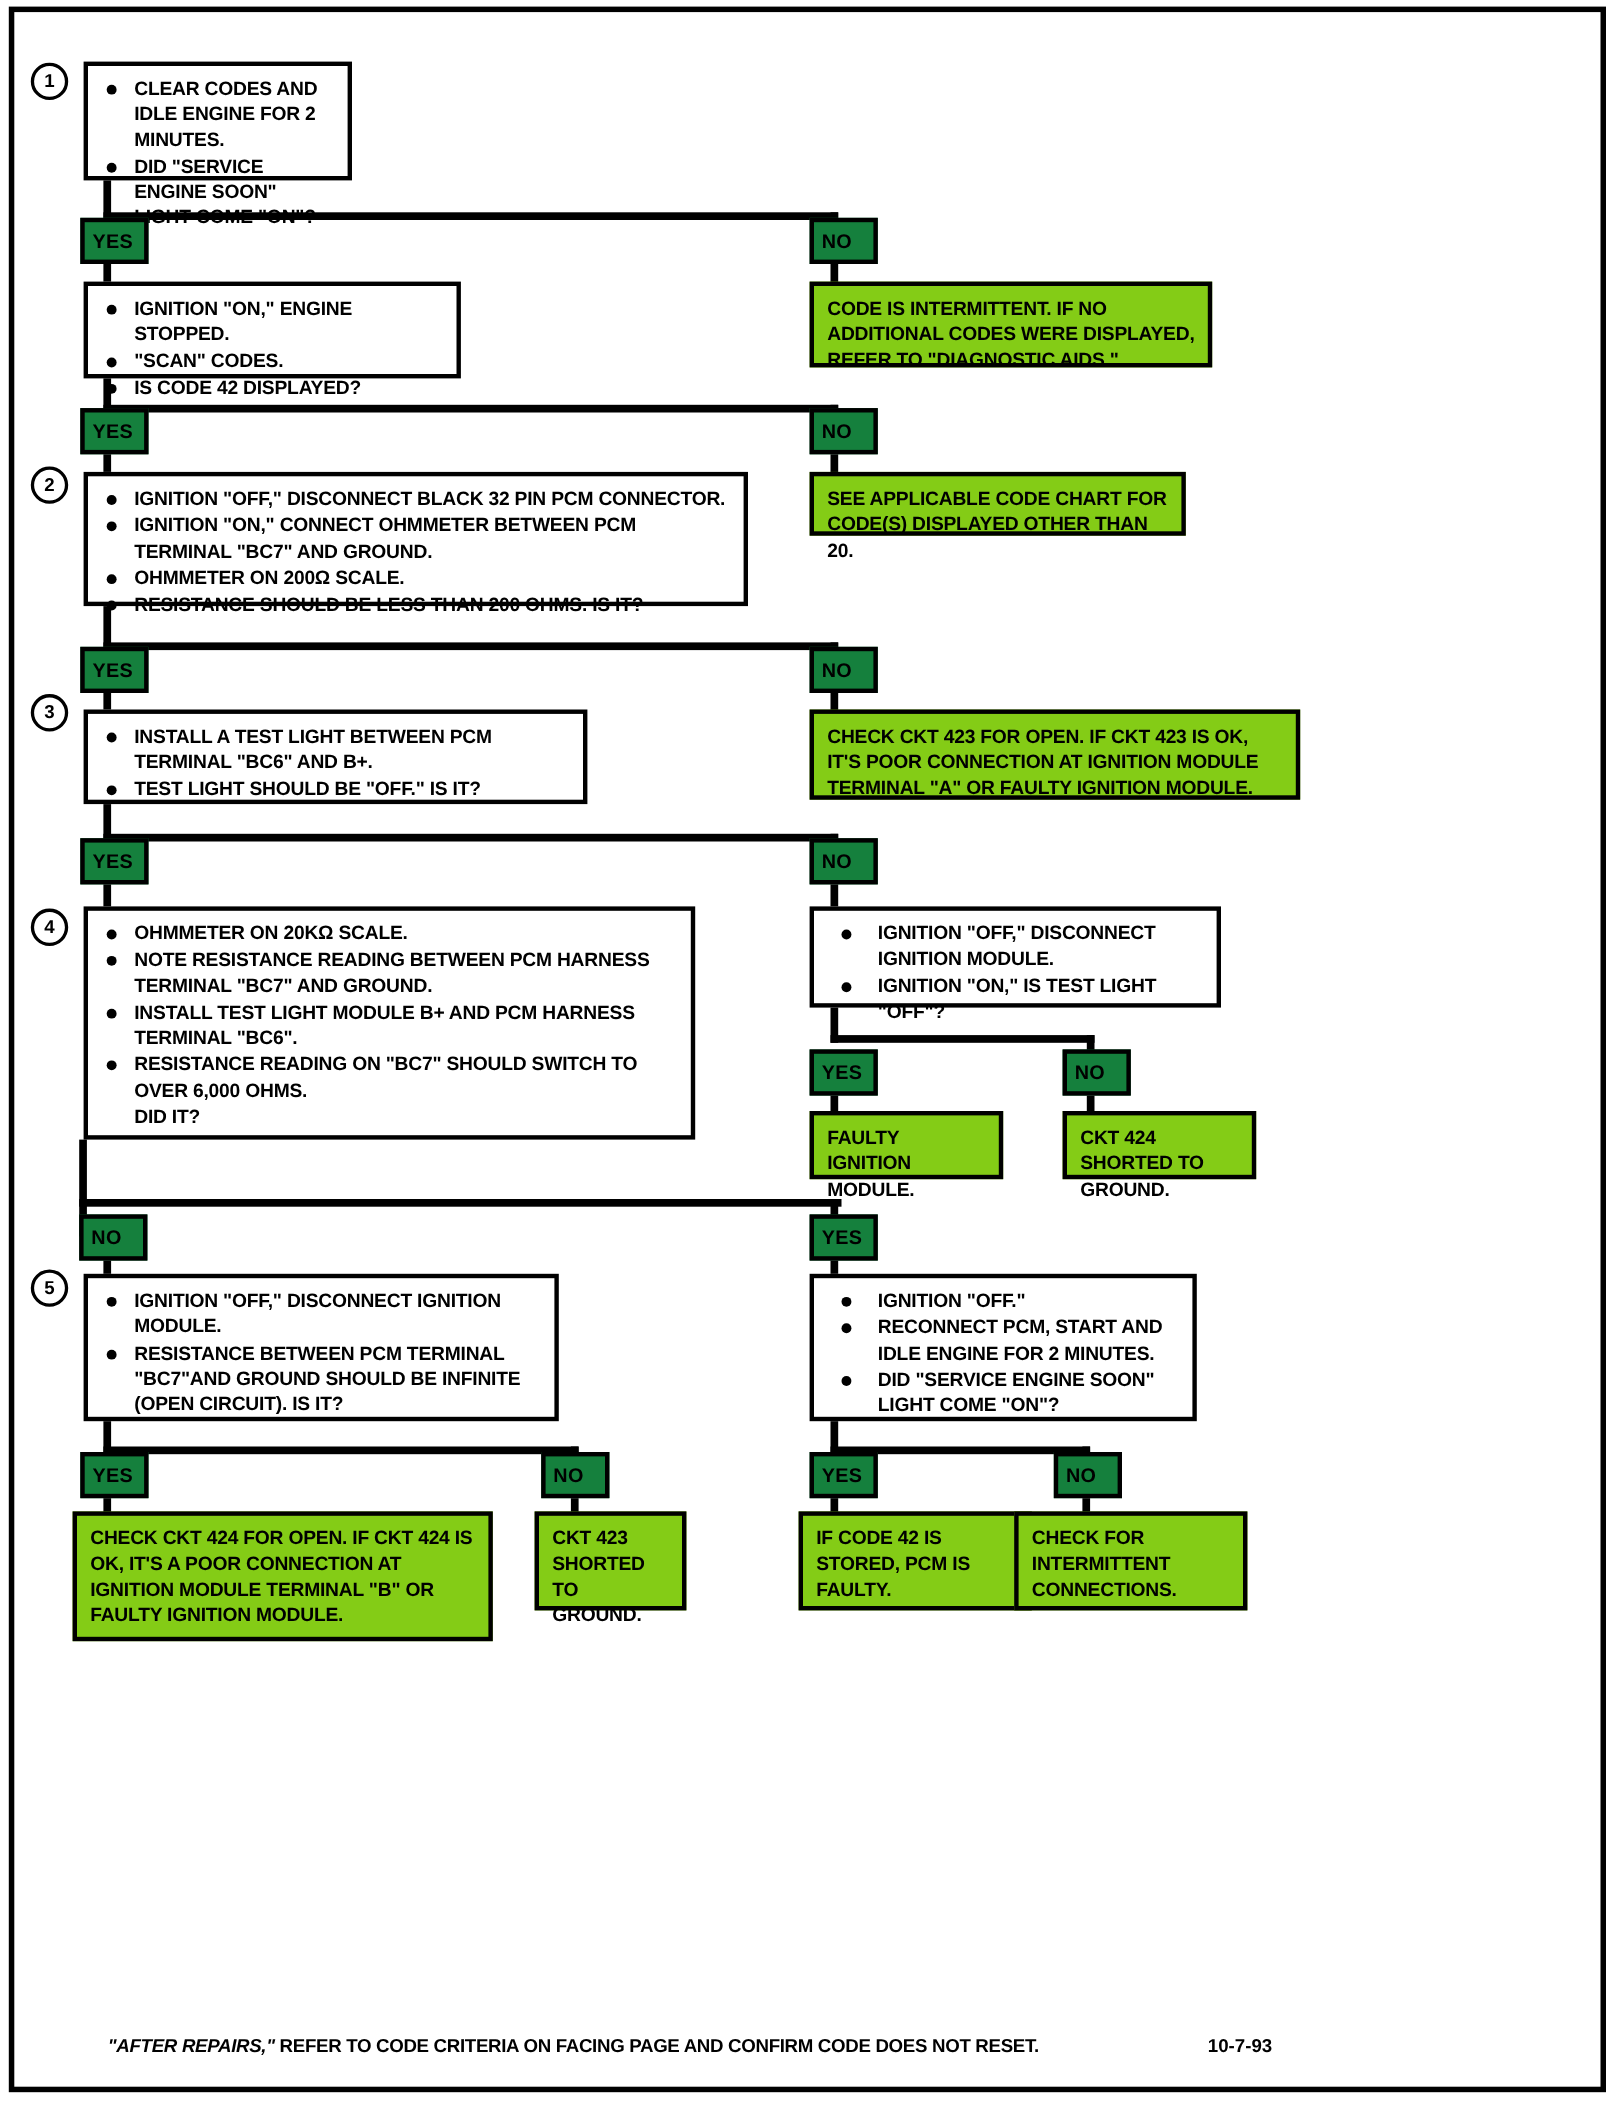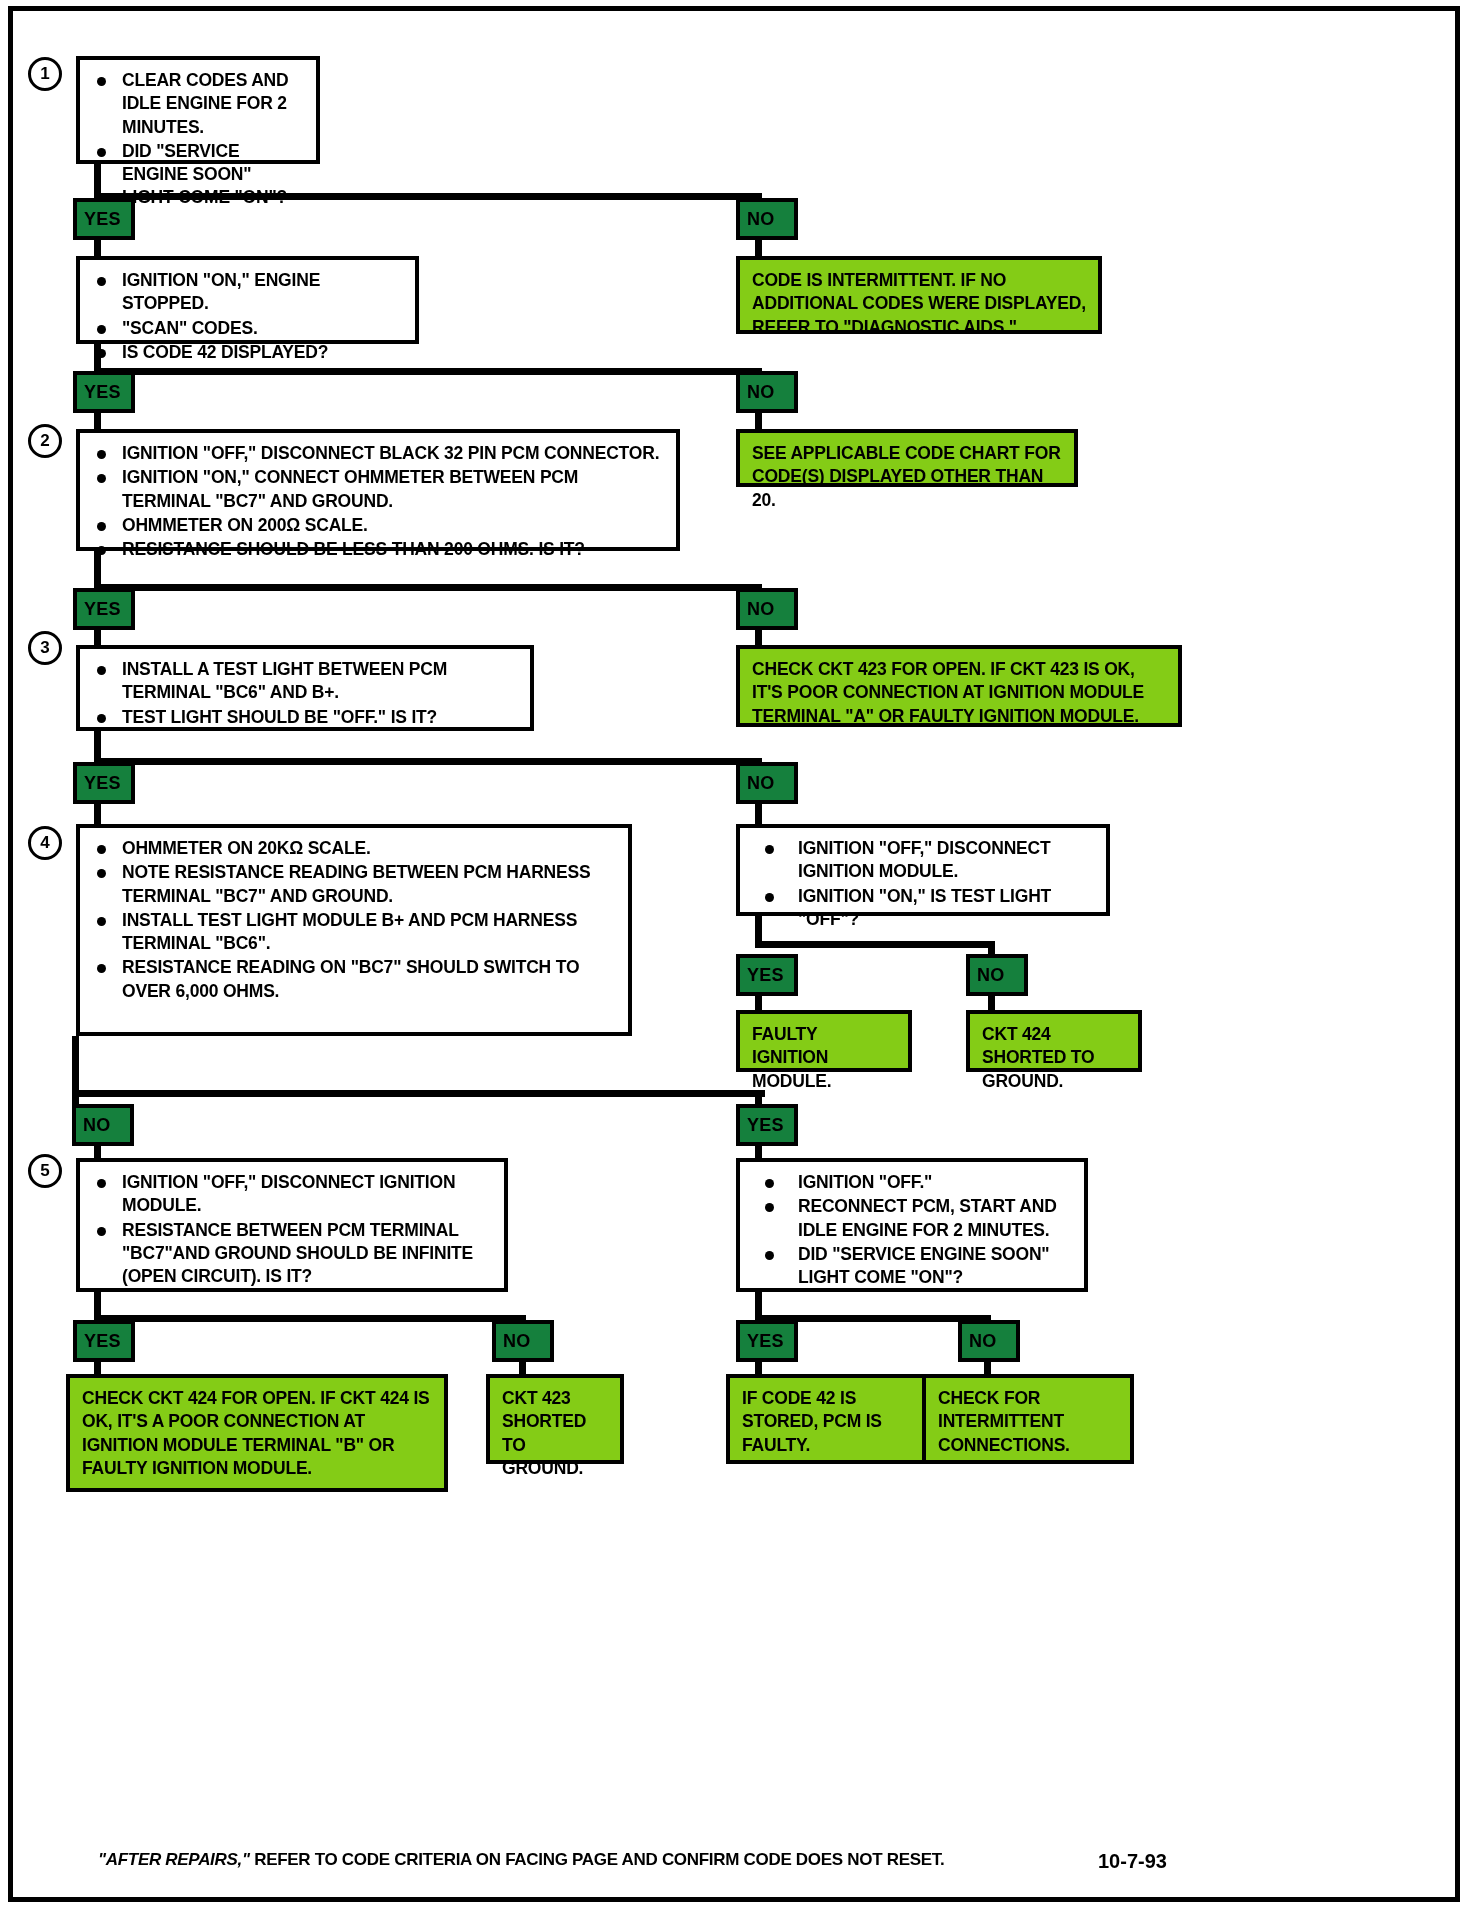--- a/index.html
+++ b/index.html
@@ -148,21 +148,21 @@
     letter-spacing: -0.3px;
     color: #000;
     white-space: nowrap;
   }
   .footer-note i {
     font-style: italic;
   }
   .footer-date {
     position: absolute;
     font-weight: bold;
-    font-size: 20px;
+    font-size: 17px;
     color: #000;
   }
 </style>
 </head>
 <body>
 
 <div id="page">
 
   <div class="page-frame"></div>
 
@@ -257,20 +257,21 @@
   <div class="ln" style="left:755px; top:804px; width:7px; height:22px;"></div>
 
   <div class="step" style="left:28px; top:826px;">4</div>
 
   <div class="box" style="left:76px; top:824px; width:556px; height:212px;">
     <ul>
       <li>OHMMETER ON 20KΩ SCALE.</li>
       <li>NOTE RESISTANCE READING BETWEEN PCM HARNESS TERMINAL "BC7" AND GROUND.</li>
       <li>INSTALL TEST LIGHT MODULE B+  AND PCM HARNESS TERMINAL "BC6".</li>
       <li>RESISTANCE READING ON "BC7" SHOULD SWITCH TO OVER 6,000 OHMS.</li>
+      <li class="nobullet">DID IT?</li>
     </ul>
   </div>
 
   <div class="box" style="left:736px; top:824px; width:374px; height:92px; padding-left:18px;">
     <ul>
       <li style="padding-left:40px;">IGNITION "OFF," DISCONNECT IGNITION MODULE.</li>
       <li style="padding-left:40px;">IGNITION "ON," IS TEST LIGHT "OFF"?</li>
     </ul>
   </div>
 

